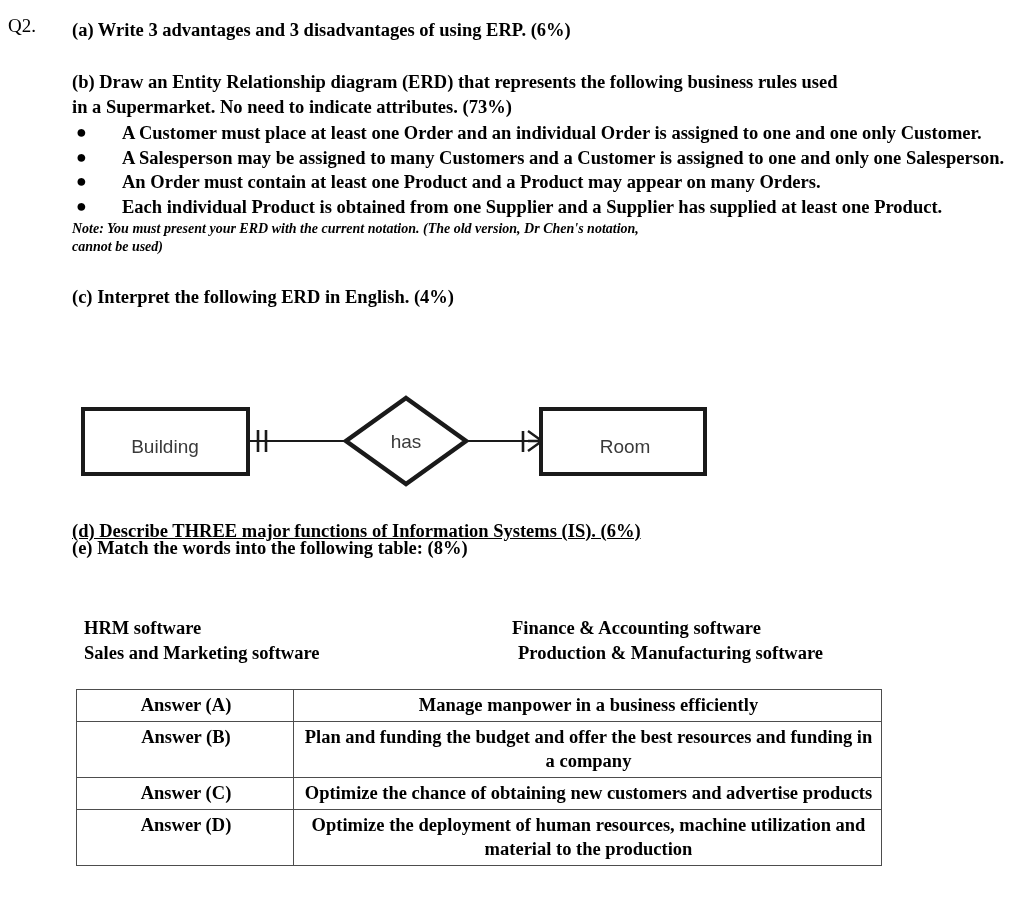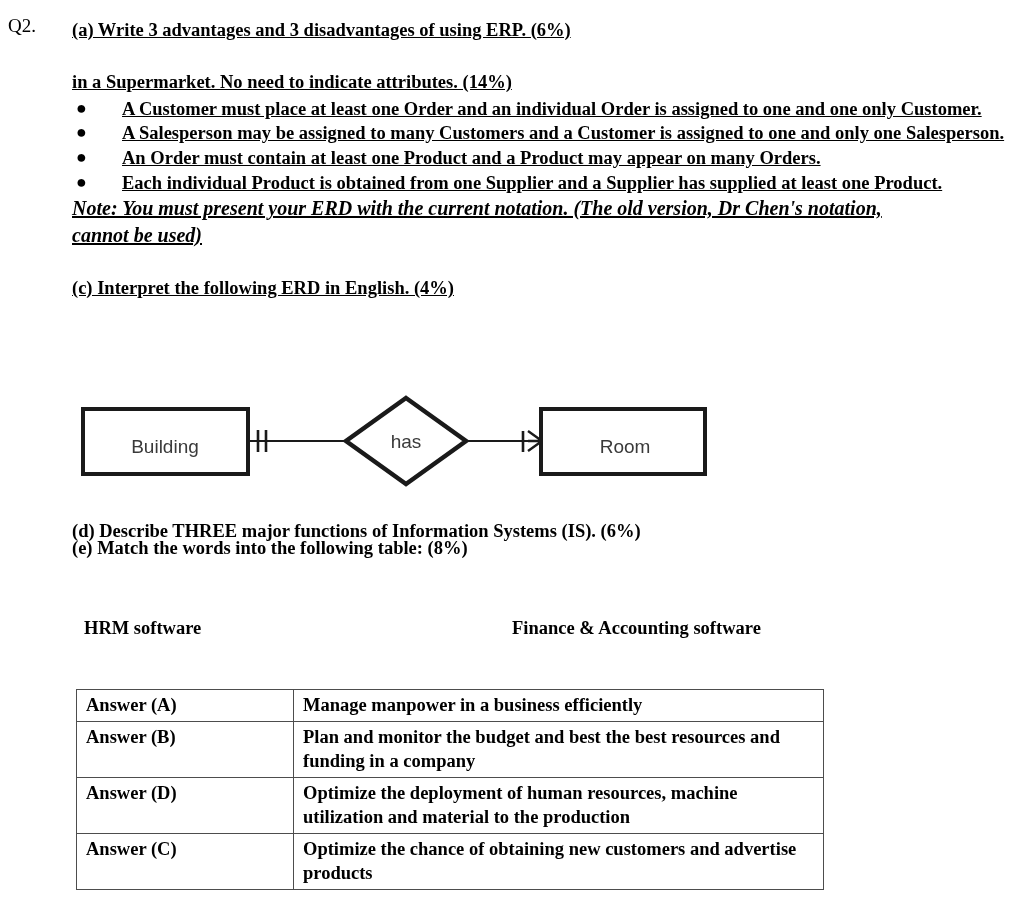--- a/index.html
+++ b/index.html
@@ -25,21 +25,20 @@
     font-weight: 400;
     line-height: 1.1;
   }
 
   
   #content {
     position: absolute;
     left: 72px;
     top: 18px;
     width: 940px;
-    text-decoration: underline;
   }
 
   .para {
     font-size: 18.5px;
     font-weight: bold;
     line-height: 1.32;
     margin: 0;
   }
   .gap-lg { height: 28px; }
 
@@ -59,21 +58,21 @@
   }
   ul.rules li .bullet {
     position: absolute;
     left: 4px;
     top: 0;
     font-size: 18px;
     line-height: 1.33;
   }
 
   .note {
-    font-size: 20px;
+    font-size: 14px;
     font-weight: bold;
     font-style: italic;
     line-height: 1.32;
     margin: 0;
   }
 
   
   #erd {
     position: absolute;
     left: 76px;
@@ -105,23 +104,24 @@
   }
   #wordbank .wb-col-a { width: 428px; flex: 0 0 428px; }
   #wordbank .wb-col-b { flex: 1 1 auto; }
   #wordbank .wb-indent { padding-left: 6px; }
 
   
   #answer-table {
     position: absolute;
     left: 76px;
     top: 689px;
-    width: 748px;
+    width: 806px;
     border-collapse: collapse;
     table-layout: fixed;
+    text-align: center;
   }
   #answer-table td {
     border: 1px solid #4d4d4d;
     font-size: 18.5px;
     font-weight: bold;
     line-height: 1.30;
     padding: 3px 7px 4px 9px;
     vertical-align: top;
   }
   #answer-table td.c-key { width: 200px; }
@@ -130,21 +130,22 @@
 <body>
 
 <div id="q-label">Q2.</div>
 
 <div id="content">
 
   <p class="para">(a) Write 3 advantages and 3 disadvantages of using ERP. (6%)</p>
 
   <div class="gap-lg"></div>
 
-  <p class="para">in a Supermarket. No need to indicate attributes. (14%)</p>
+  <p class="para">(b) Draw an Entity Relationship diagram (ERD) that represents the following business rules used</p>
+  <p class="para">in a Supermarket. No need to indicate attributes. (73%)</p>
 
   <ul class="rules">
     <li>
       <span class="bullet">●</span>
       <span>A Customer must place at least one Order and an individual Order is assigned to one and one only Customer.</span>
     </li>
     <li>
       <span class="bullet">●</span>
       <span>A Salesperson may be assigned to many Customers and a Customer is assigned to one and only one Salesperson.</span>
     </li>
@@ -183,47 +184,51 @@
     <line x1="390" y1="48" x2="466" y2="48" stroke="#1a1a1a" stroke-width="2"></line>
 
     <path d="M 466 48 L 452 38 M 466 48 L 452 58 M 466 48 L 452 48" stroke="#1a1a1a" stroke-width="2.4" fill="none"></path>
     <line x1="447" y1="38" x2="447" y2="59" stroke="#1a1a1a" stroke-width="2.6"></line>
 
     <rect x="465" y="16" width="164" height="65" fill="#ffffff" stroke="#1a1a1a" stroke-width="4"></rect>
     <text class="erd-label" id="erd-right-label" x="549" y="55" text-anchor="middle" dominant-baseline="middle">Room</text>
   </svg>
 </div>
 
-<div style="position:absolute; left:72px; top:519px; width:940px;">
+<div style="position:absolute; left:72px; top:519px; width:940px;text-decoration:underline;">
   <p class="para">(d) Describe THREE major functions of Information Systems (IS). (6%)</p>
 </div>
 
 <div style="position:absolute; left:72px; top:536px; width:940px;">
   <p class="para">(e) Match the words into the following table: (8%)</p>
 </div>
 
 <div id="wordbank">
   <div class="wb-row">
     <div class="wb-col-a">HRM software</div>
     <div class="wb-col-b">Finance &amp; Accounting software</div>
   </div>
+  <div class="wb-row">
+    <div class="wb-col-a">Sales and Marketing software</div>
+    <div class="wb-col-b wb-indent">Production &amp; Manufacturing software</div>
+  </div>
 </div>
 
 <table id="answer-table">
   <tbody>
     <tr>
       <td class="c-key">Answer (A)</td>
       <td>Manage manpower in a business efficiently</td>
     </tr>
     <tr>
       <td class="c-key">Answer (B)</td>
-      <td>Plan and monitor the budget and best the best resources and funding in a company</td>
+      <td>Plan and funding the budget and offer the best resources and funding in a company</td>
+    </tr>
+    <tr>
+      <td class="c-key">Answer (C)</td>
+      <td>Optimize the chance of obtaining new customers and advertise products</td>
     </tr>
     <tr>
       <td class="c-key">Answer (D)</td>
       <td>Optimize the deployment of human resources, machine utilization and material to the production</td>
     </tr>
-    <tr>
-      <td class="c-key">Answer (C)</td>
-      <td>Optimize the chance of obtaining new customers and advertise products</td>
-    </tr>
   </tbody>
 </table>
 
 </body></html>

